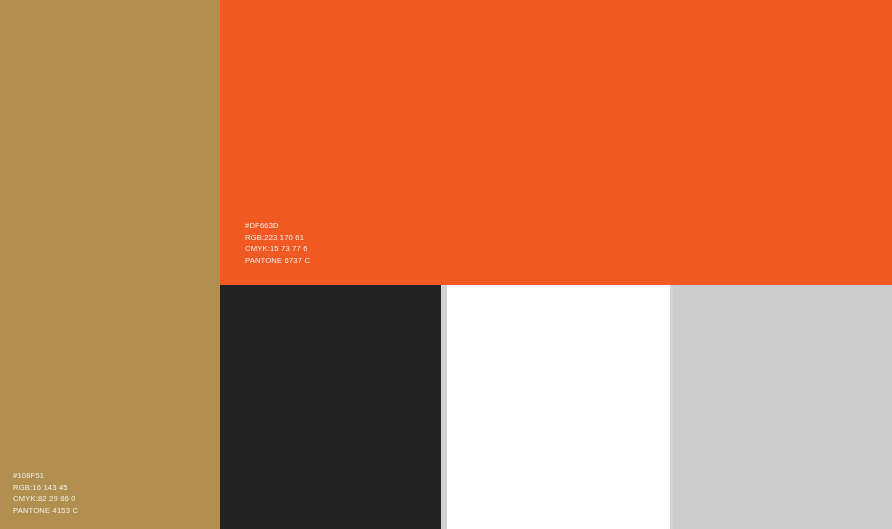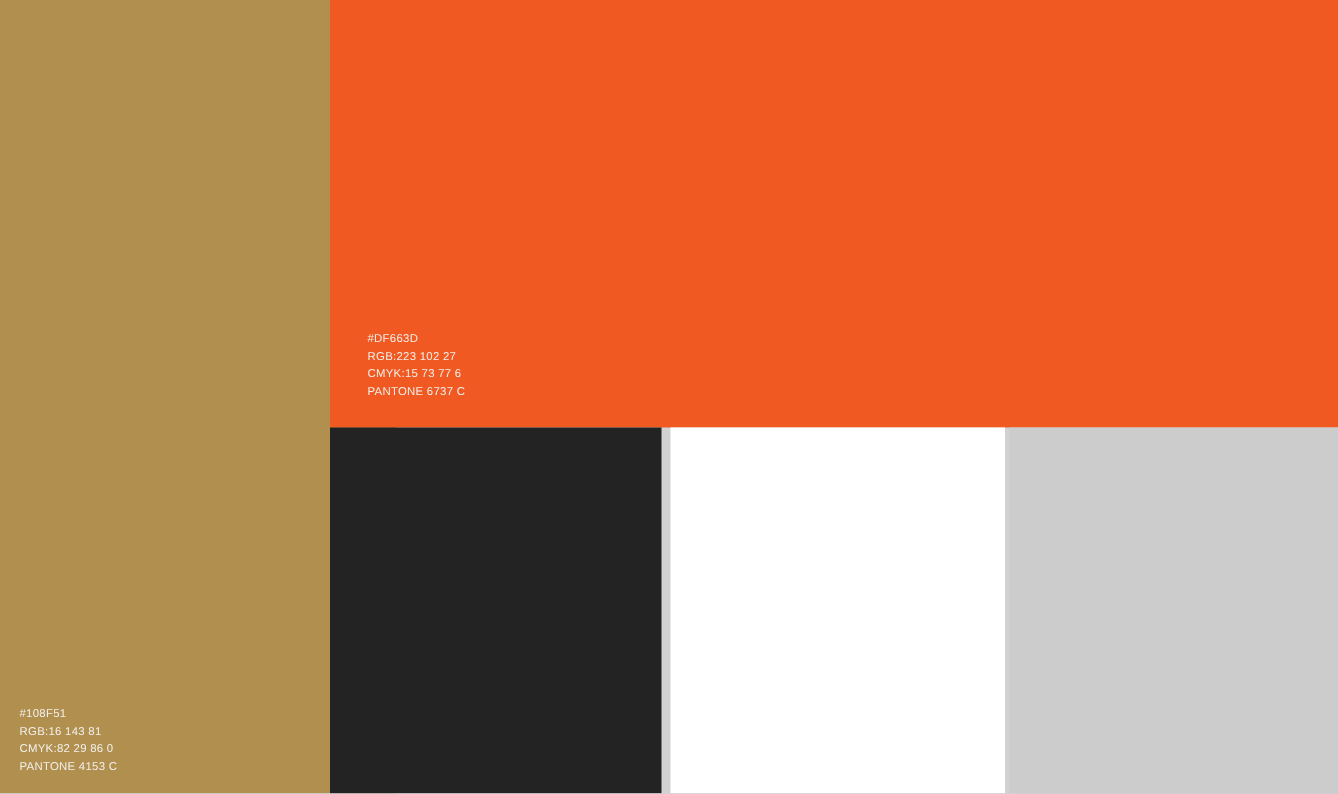--- a/index.html
+++ b/index.html
@@ -78,30 +78,30 @@
   .info.light { color: #f2f0ec; }
 </style>
 </head>
 <body>
 
 <div id="board" style="background: rgb(210, 210, 210);">
 
   <div class="swatch" id="swatch-gold" style="background-color: rgb(176, 143, 79);">
     <div class="info light" style="color: rgb(242, 240, 236);">
       <div>#108F51</div>
-      <div>RGB:16 143 81</div>
+      <div>RGB:16 143 45</div>
       <div>CMYK:82 29 86 0</div>
       <div>PANTONE 4153 C</div>
     </div>
   </div>
 
   <div class="swatch" id="swatch-orange" style="background-color: rgb(240, 90, 34);">
     <div class="info light" style="color: rgb(242, 239, 233);">
       <div>#DF663D</div>
-      <div>RGB:223 102 27</div>
+      <div>RGB:223 170 61</div>
       <div>CMYK:15 73 77 6</div>
       <div>PANTONE 6737 C</div>
     </div>
   </div>
 
   <div class="swatch" id="swatch-dark" style="background-color: rgb(35, 35, 35);">
     
   </div>
 
   <div class="swatch" id="swatch-white" style="background-color: rgb(255, 255, 255);">

